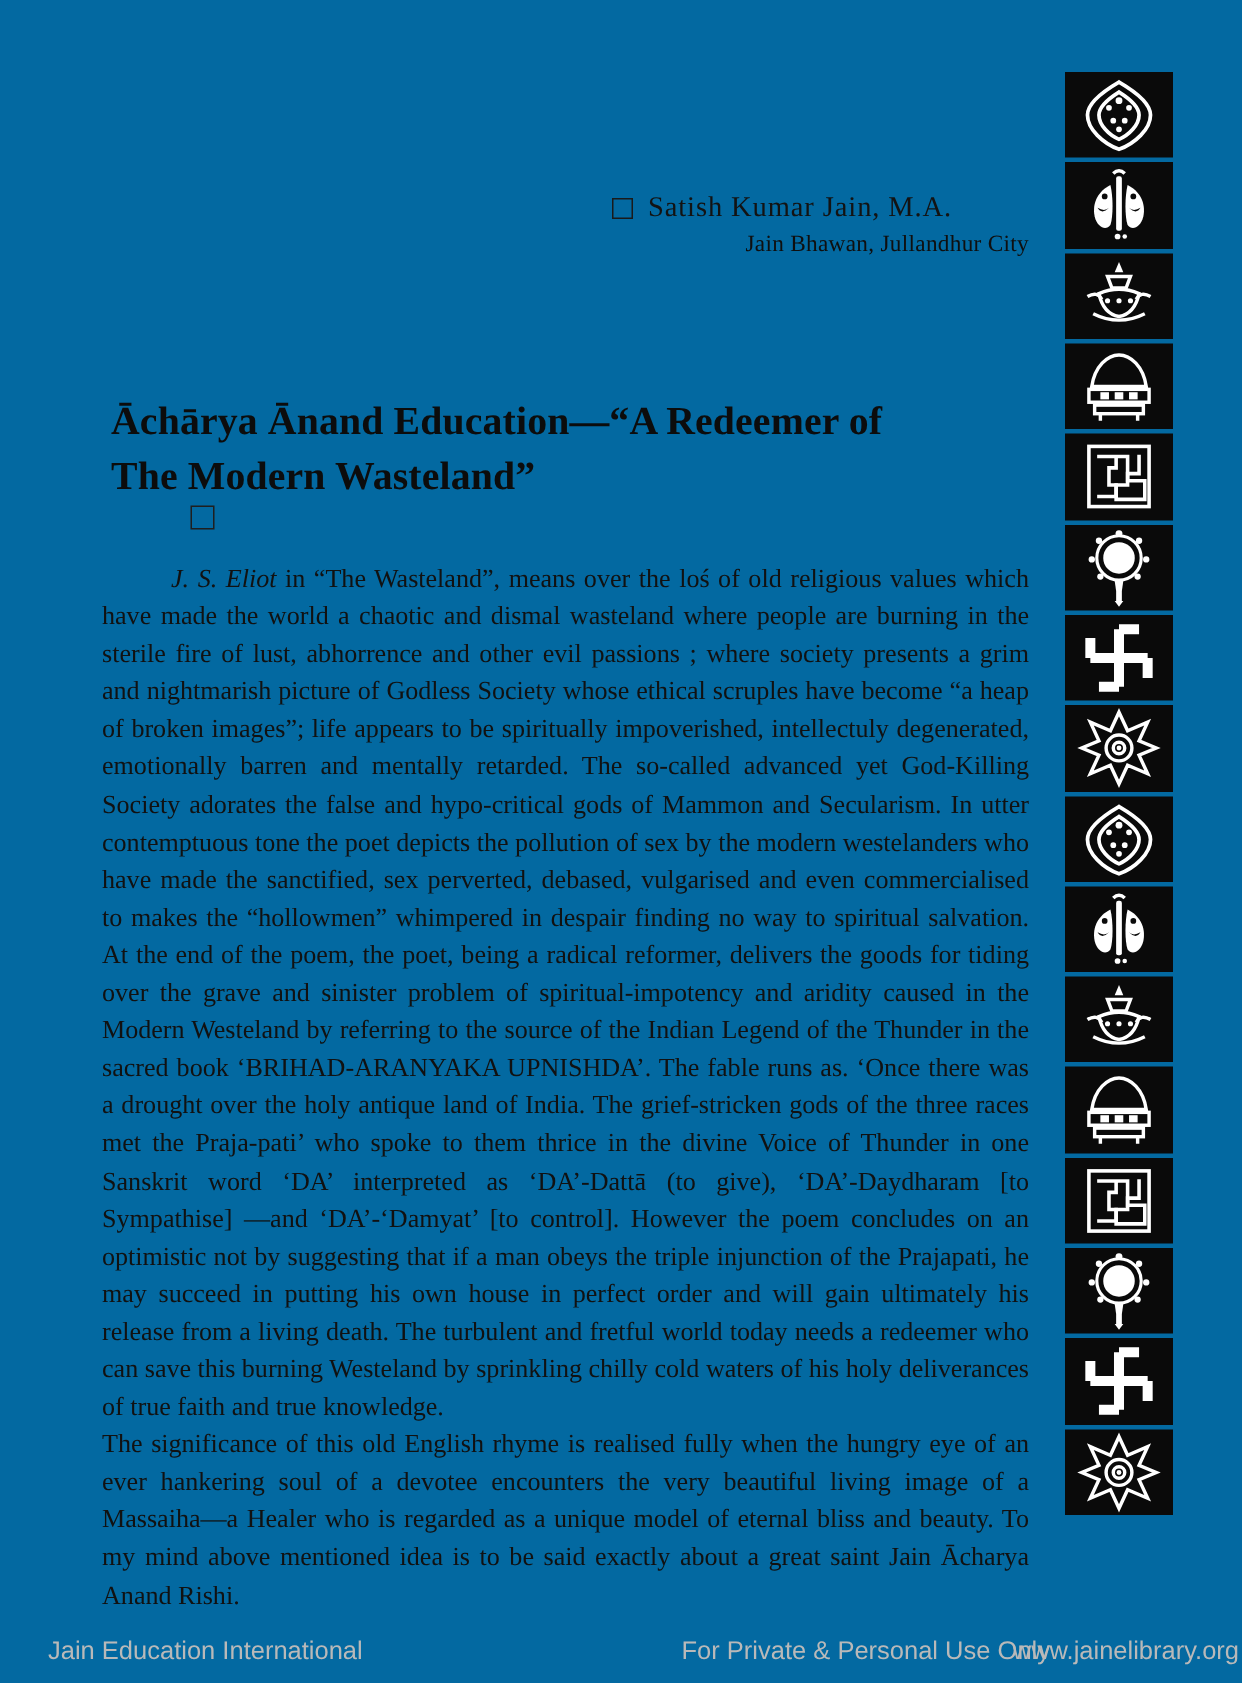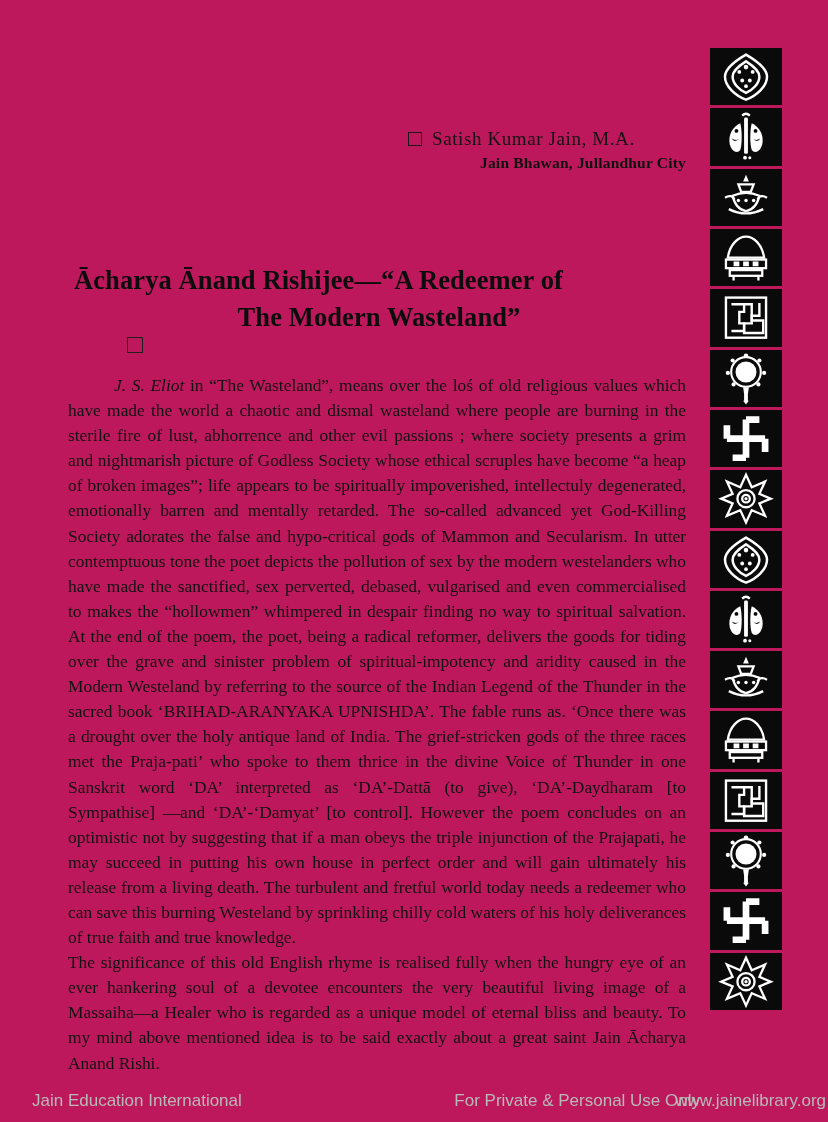--- a/index.html
+++ b/index.html
@@ -4,21 +4,21 @@
 <style>
   html, body {
     margin: 0;
     padding: 0;
     background: #ffffff;
   }
   .page {
     position: relative;
     width: 828px;
     height: 1122px;
-    background: #be185d;
+    background: #0369a1;
     overflow: hidden;
     font-family: "Liberation Serif", "DejaVu Serif", serif;
     color: #111111;
   }
 
   
   .byline {
     position: absolute;
     left: 408px;
     top: 128px;
@@ -41,41 +41,41 @@
     flex: 0 0 auto;
   }
   .byline-author {
     font-size: 19px;
     letter-spacing: 0.6px;
     color: #131313;
   }
   .byline-affil {
     margin-top: 4px;
     font-size: 15.5px;
-    font-weight: bold;
+    font-weight: normal;
     letter-spacing: 0.2px;
     color: #0f0f0f;
     text-align: right;
     white-space: nowrap;
   }
 
   
   .title {
     position: absolute;
     left: 74px;
     top: 244px;
     width: 612px;
     font-weight: bold;
     font-size: 26.5px;
     line-height: 1.42;
     letter-spacing: 0.1px;
     color: #0c0c0c;
   }
   .title-l1 { display: block; text-align: left; }
-  .title-l2 { display: block; text-align: center; padding-right: 2px; }
+  .title-l2 { display: block; text-align: left; padding-right: 2px; }
 
   
   .body-marker {
     position: absolute;
     left: 127px;
     top: 337px;
     width: 14px;
     height: 14px;
     border: 1.7px solid #1f1f1f;
   }
@@ -169,21 +169,21 @@
 
   <div class="byline">
     <div class="byline-author-row">
       <span class="sq-marker"></span>
       <span class="byline-author">Satish Kumar Jain, M.A.</span>
     </div>
     <div class="byline-affil">Jain Bhawan, Jullandhur City</div>
   </div>
 
   <h1 class="title">
-    <span class="title-l1">Ācharya Ānand Rishijee—“A Redeemer of</span>
+    <span class="title-l1">Āchārya Ānand Education—“A Redeemer of</span>
     <span class="title-l2">The Modern Wasteland”</span>
   </h1>
 
   <div class="body-marker"></div>
 
   <div class="body">
     <p class="indent"><span class="bi">J. S. Eliot</span><span> in “The Wasteland”, means over the loś  of old religious values which have made the world a chaotic and dismal wasteland where people are burning in the sterile fire of lust, abhorrence and other evil passions ; where society presents a grim and nightmarish picture of Godless Society whose ethical scruples have become “a heap of  broken images”; life appears to be spiritually impoverished, intellectuly degenerated, emotionally barren and mentally retarded. The so-called advanced  yet  God-Killing Society  adorates  the false and hypo-critical gods of  Mammon  and  Secularism.   In utter  contemptuous tone  the poet depicts the pollution of sex  by  the modern westelanders  who  have  made the sanctified, sex perverted, debased, vulgarised  and  even  commercialised to makes  the  “hollowmen”  whimpered  in  despair  finding  no  way  to spiritual salvation.   At the  end  of the poem, the poet, being a  radical reformer, delivers the goods for  tiding over the grave and sinister problem  of spiritual-impotency and aridity caused in the  Modern  Westeland  by referring to the  source of the Indian Legend  of  the  Thunder  in  the  sacred book ‘BRIHAD-ARANYAKA UPNISHDA’.   The fable runs as.   ‘Once  there  was  a  drought over the holy antique land of India.   The grief-stricken gods of the three races met the Praja-pati’ who spoke to them thrice in the divine Voice  of  Thunder in one  Sanskrit word ‘DA’ interpreted as ‘DA’-Dattā (to give),  ‘DA’-Daydharam [to Sympathise] —and ‘DA’-‘Damyat’ [to control]. However the poem concludes on an optimistic not by suggesting that if a man obeys the  triple injunction  of the Prajapati, he may succeed in putting his own house in perfect  order and will  gain ultimately his release from a living death.   The  turbulent  and  fretful  world today needs a redeemer who can save this burning Westeland by sprinkling chilly cold waters of his holy deliverances of true faith and true knowledge.</span></p>
     <p>The significance of  this old  English  rhyme  is  realised fully when  the  hungry eye of an ever hankering soul of a devotee  encounters  the very beautiful  living image of a Massaiha—a Healer  who  is  regarded  as a unique model of eternal bliss and beauty.  To my mind above mentioned idea is to be said exactly about a great saint Jain Ācharya Anand Rishi.</p>
   </div>
 

